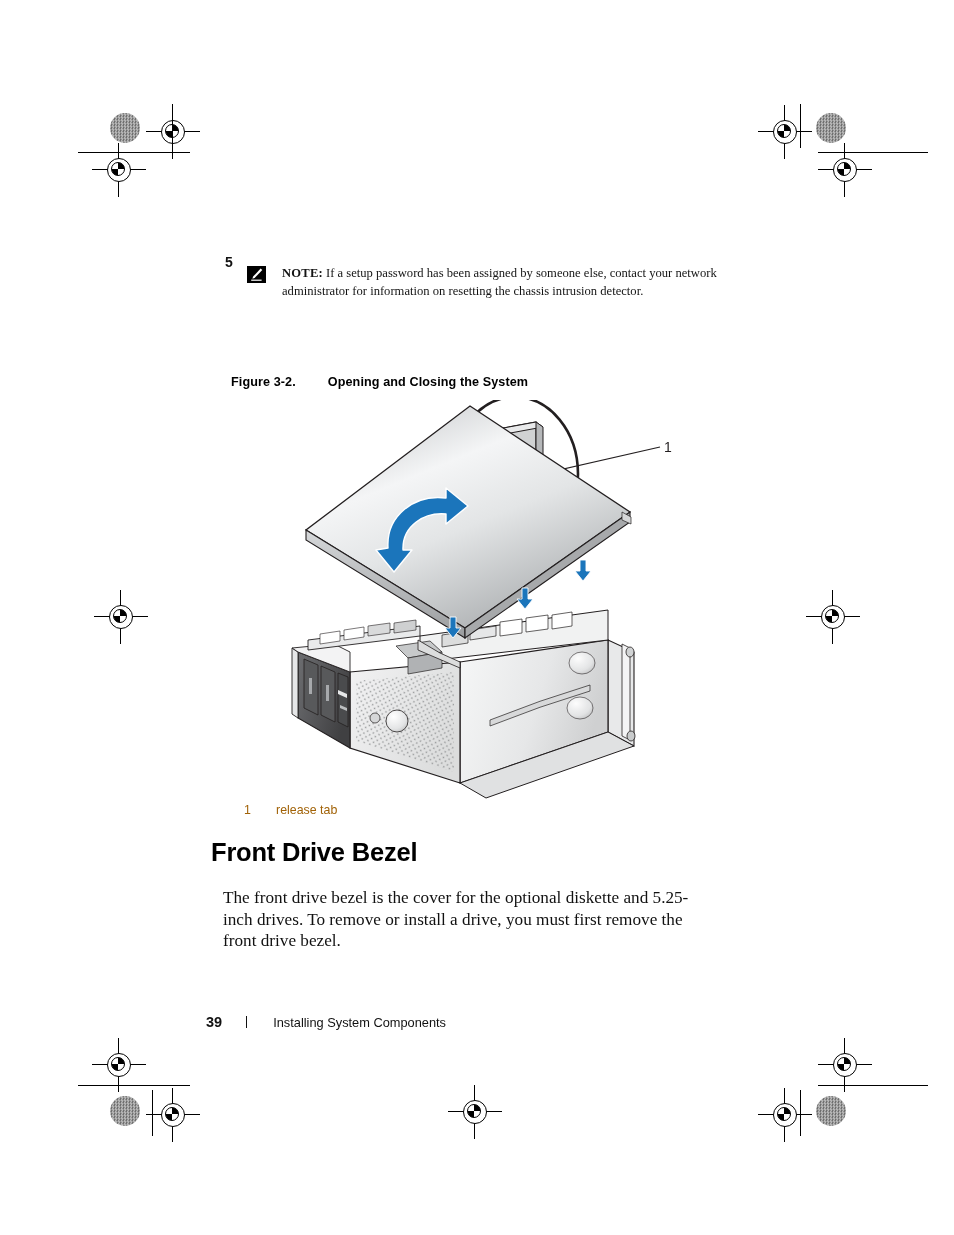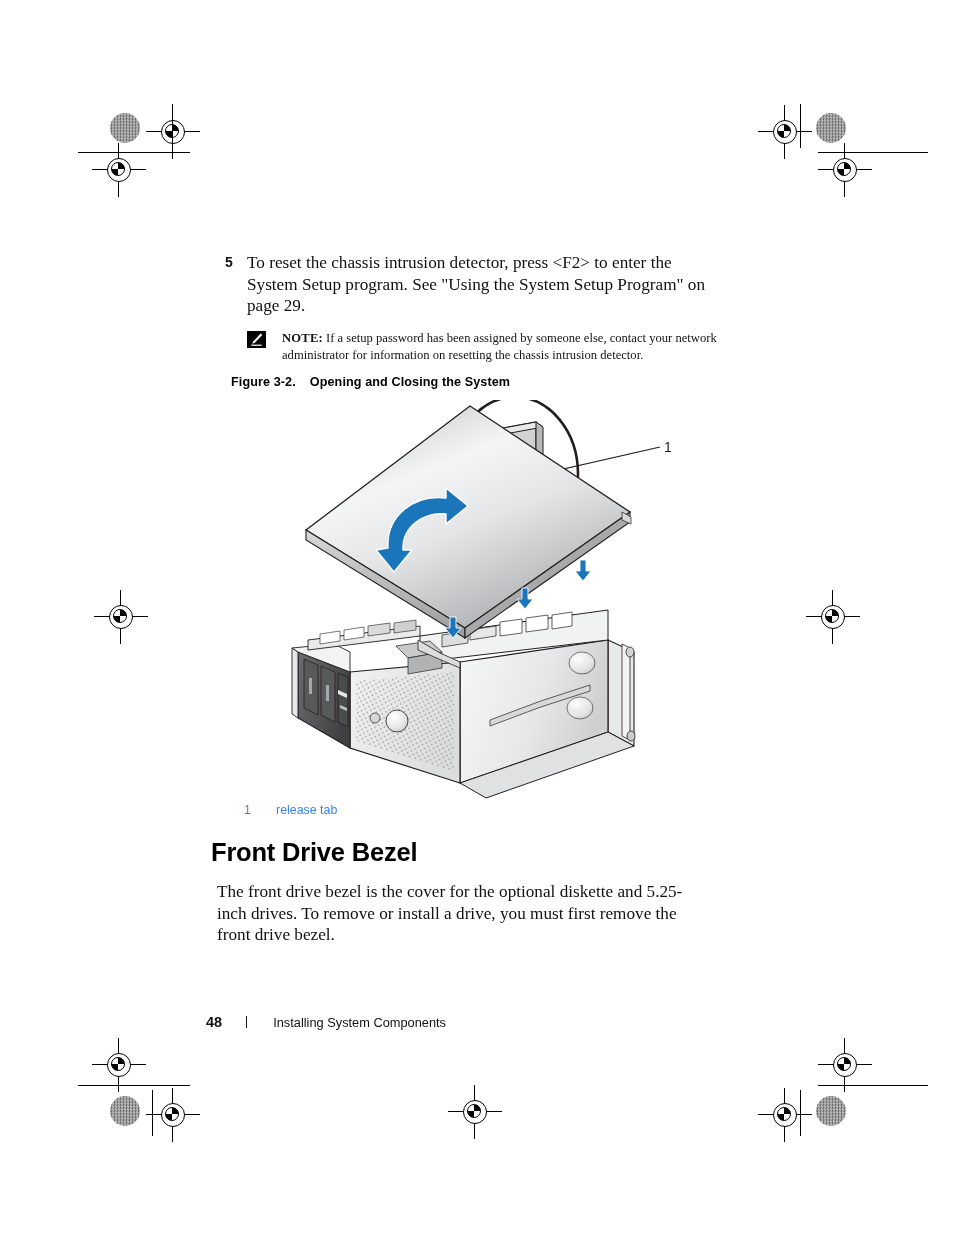--- a/index.html
+++ b/index.html
@@ -137,39 +137,39 @@
   .figcaption {
     position: absolute;
     left: 211px;
     top: 375px;
     font-family: "Liberation Sans", sans-serif;
     font-weight: bold;
     font-size: 12.6px;
     color: #000;
     letter-spacing: 0.1px;
   }
-  .figcaption .cap-label { margin-right: 14px; padding-left: 20px; }
+  .figcaption .cap-label { margin-right: 32px; padding-left: 20px; }
 
   
   .figure {
     position: absolute;
     left: 290px;
     top: 400px;
     width: 420px;
     height: 400px;
   }
   .figure svg { display: block; }
 
   .legend {
     position: absolute;
     left: 244px;
     top: 803px;
     font-family: "Liberation Sans", sans-serif;
     font-size: 12.4px;
-    color: #3b82f6;
+    color: #a16207;
   }
   .legend .lg-num {
     display: inline-block;
     width: 32px;
   }
 
   
   h1.section {
     position: absolute;
     left: 211px;
@@ -179,21 +179,21 @@
     font-weight: bold;
     font-size: 25.5px;
     letter-spacing: -0.2px;
     color: #000;
   }
   p.body {
     position: absolute;
     left: 211px;
     top: 875px;
     width: 478px;
-    margin: 6px;
+    margin: 12px;
     font-family: "Liberation Serif", serif;
     font-size: 17.2px;
     line-height: 21.5px;
     color: #111;
   }
 
   
   .footer {
     position: absolute;
     left: 206px;
@@ -307,21 +307,20 @@
   <div class="cropline" style="left:172px; top:104px; width:1px; height:44px;"></div>
   <div class="cropline" style="left:800px; top:104px; width:1px; height:44px;"></div>
   <div class="cropline" style="left:152px; top:1090px; width:1px; height:46px;"></div>
   <div class="cropline" style="left:800px; top:1090px; width:1px; height:46px;"></div>
 
 
   <div class="content">
 
     <div class="step">
       <span class="num">5</span>
-      <span>To reset the chassis intrusion detector, press &lt;F2&gt; to enter the System Setup program. See "Using the System Setup Program" on page 29.</span>
     </div>
 
     <div class="note">
       <span class="note-icon">
         <svg width="19" height="17" viewBox="0 0 19 17" xmlns="http://www.w3.org/2000/svg">
           <rect x="0" y="0" width="19" height="17" fill="#000"></rect>
           <path d="M13.6 2.6 L15.3 4.1 L7.6 12.1 L5.4 12.8 L6.1 10.6 Z" fill="#fff"></path>
           <path d="M4.2 14.2 L14.6 14.2" stroke="#fff" stroke-width="1.2" fill="none"></path>
         </svg>
       </span>
@@ -482,16 +481,16 @@
   </div>
 
   <div class="legend">
     <span class="lg-num">1</span><span>release tab</span>
   </div>
 
   <h1 class="section">Front Drive Bezel</h1>
   <p class="body">The front drive bezel is the cover for the optional diskette and 5.25-inch drives. To remove or install a drive, you must first remove the front drive bezel.</p>
 
   <div class="footer">
-    <span class="pagenum">48</span><span class="sep"></span><span class="ftitle">Installing System Components</span>
+    <span class="pagenum">39</span><span class="sep"></span><span class="ftitle">Installing System Components</span>
   </div>
 
 </div>
 
 </body></html>

